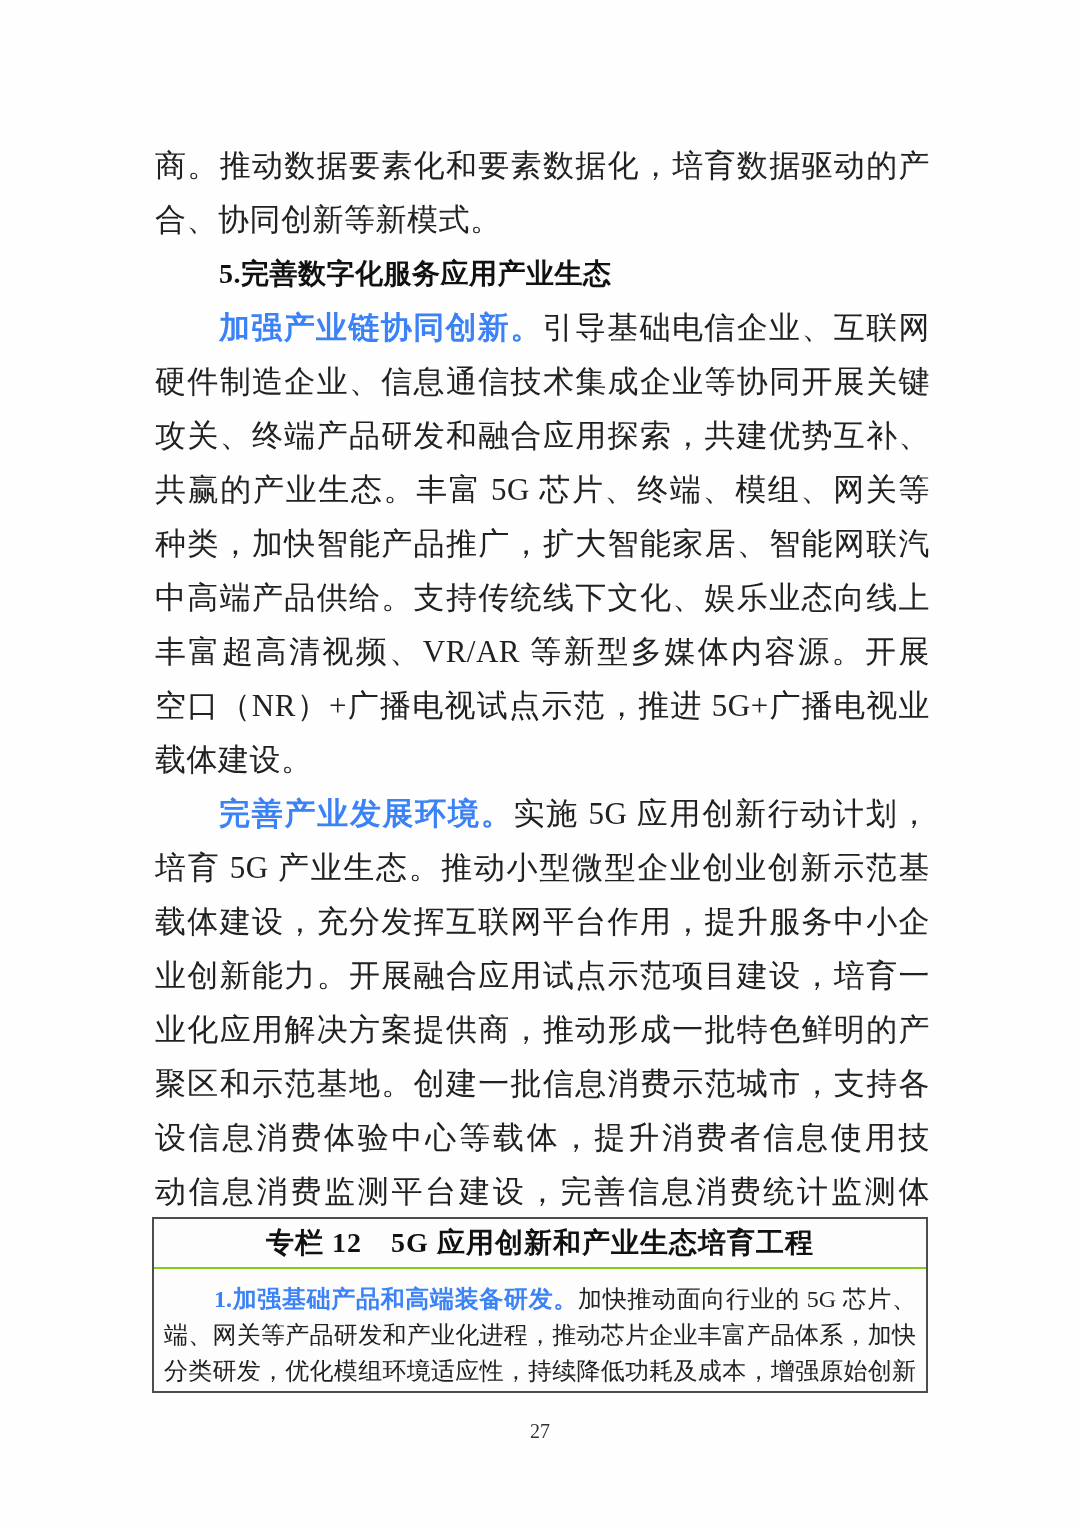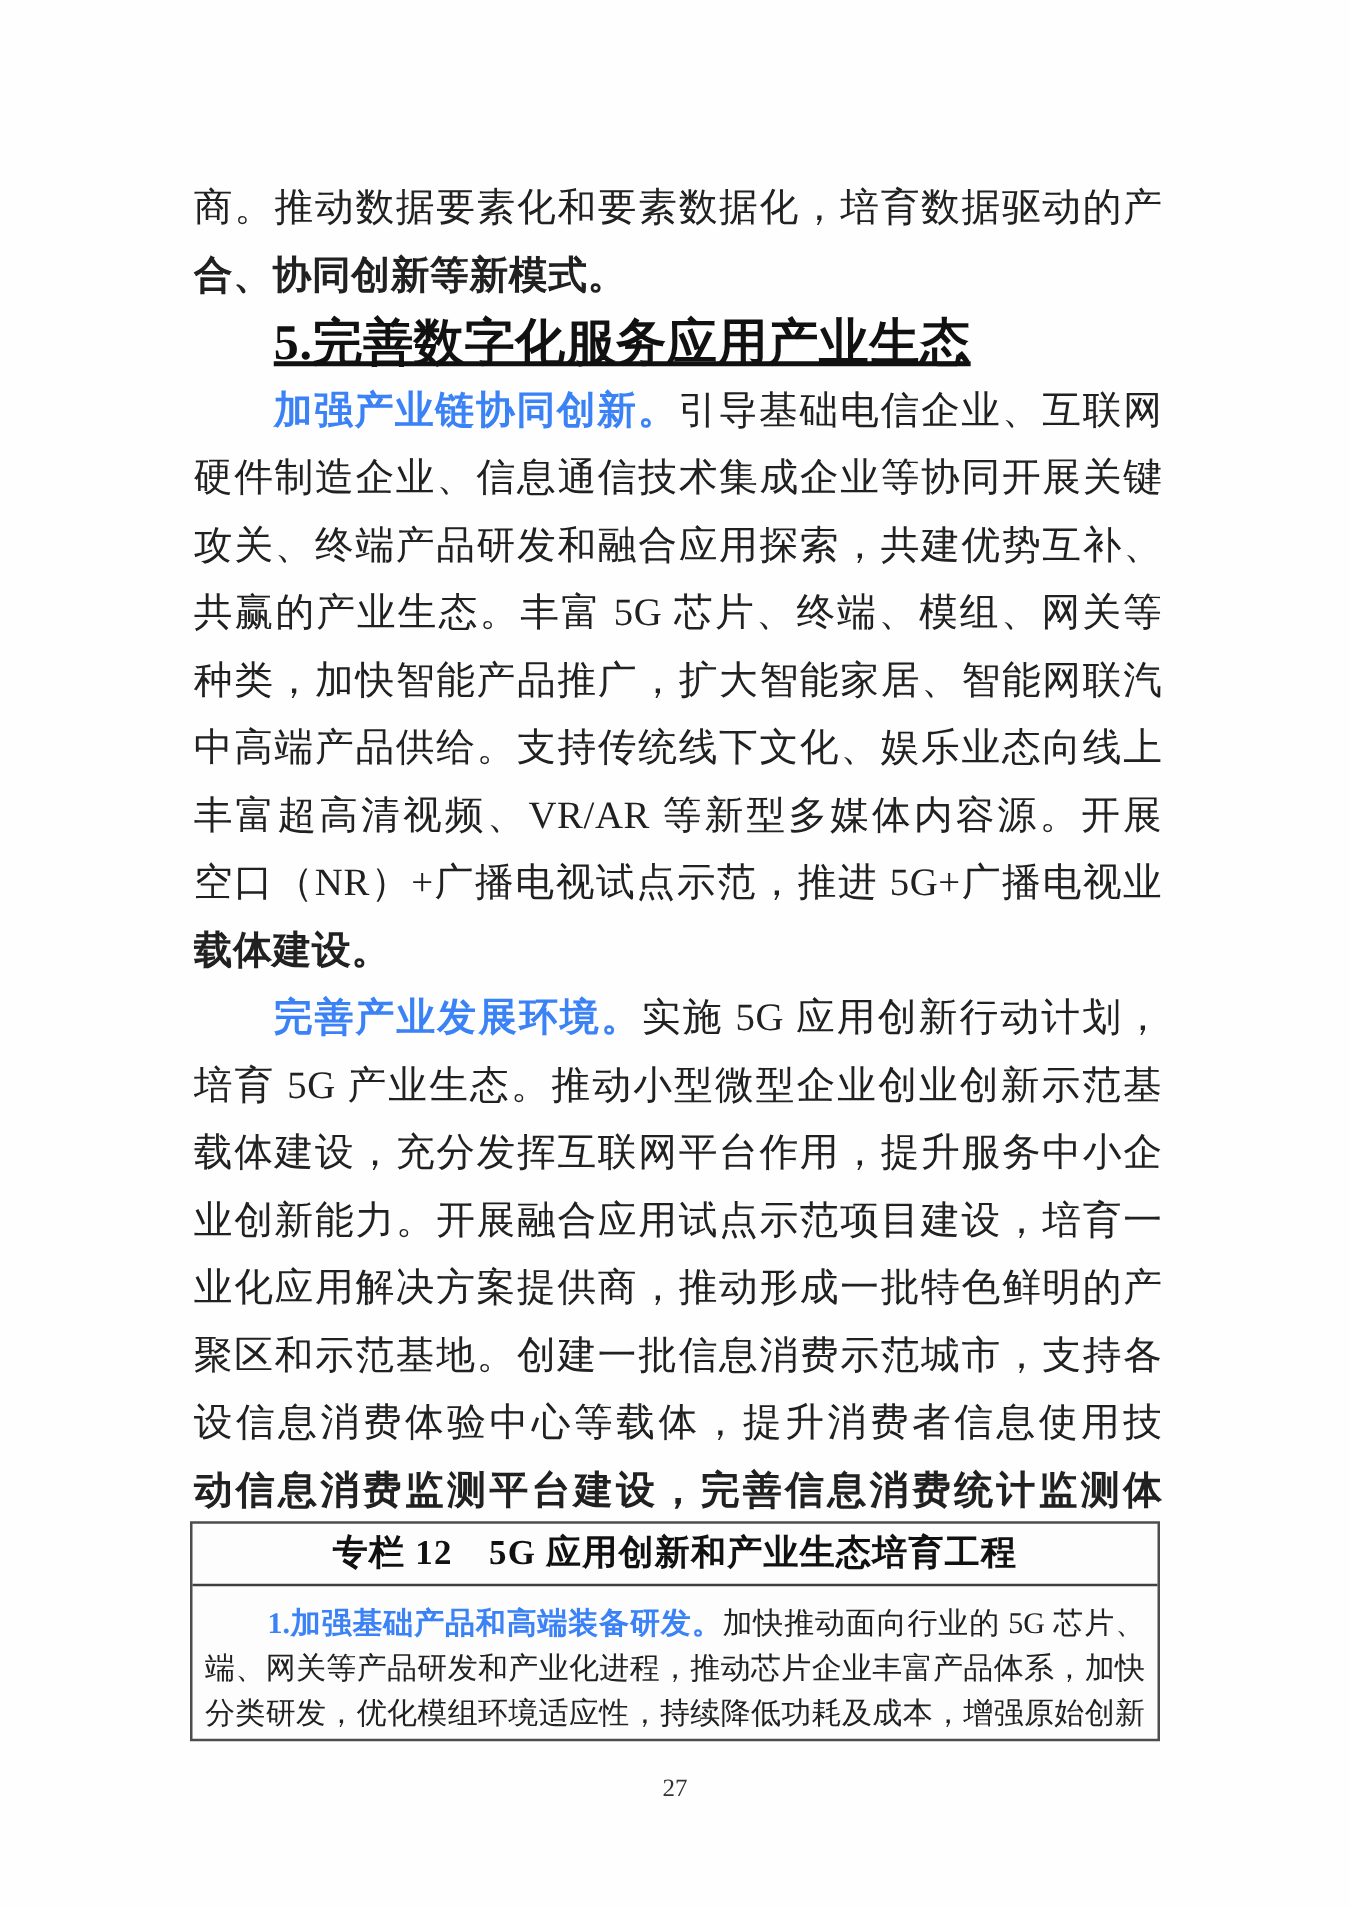--- a/index.html
+++ b/index.html
@@ -26,50 +26,48 @@
     height: 54px;
     line-height: 54px;
     font-size: 31px;
     text-align: justify;
     text-align-last: justify;
     overflow: hidden;
     letter-spacing: 0.5px;
   }
   .line.end {
     text-align-last: left;
-    font-weight: bold;
   }
   .line.indent {
     padding-left: 64px;
   }
   .heading {
     font-weight: bold;
     color: #111111;
     text-align-last: left;
-    font-size: 40px;
-    text-decoration: underline;
+    font-size: 28px;
   }
   .lead {
     font-weight: bold;
     color: #3b82f6;
   }
   .feature-box {
     position: absolute;
     left: 152px;
     top: 1217px;
     width: 776px;
     height: 176px;
     border: 2px solid #4d4d4d;
     box-sizing: border-box;
     background: #fdfdfd;
   }
   .box-title {
     height: 48px;
     line-height: 48px;
-    border-bottom: 2px solid #404040;
+    border-bottom: 2px solid #84cc16;
     text-align: center;
     font-weight: bold;
     color: #111111;
     font-size: 28px;
     letter-spacing: 1px;
   }
   .box-body {
     padding: 12px 10px 0 10px;
   }
   .bline {

